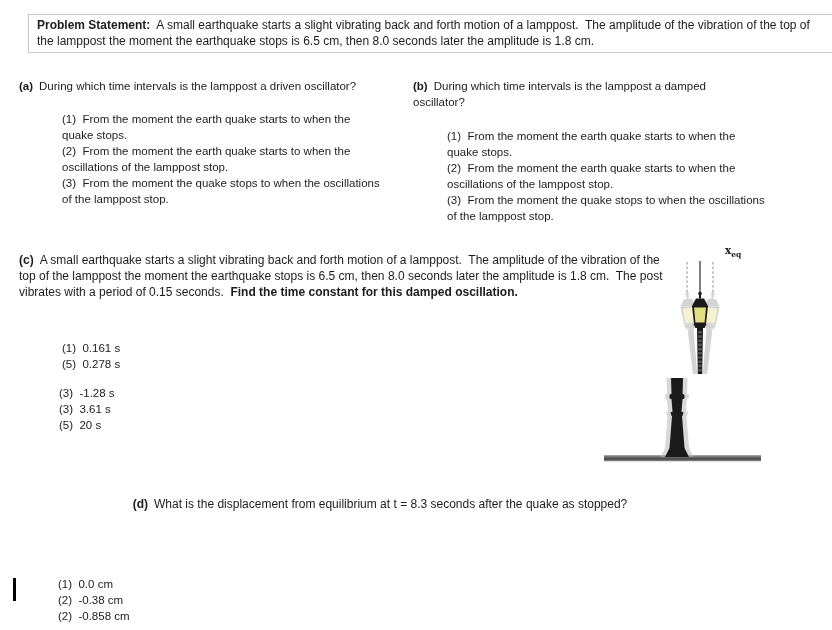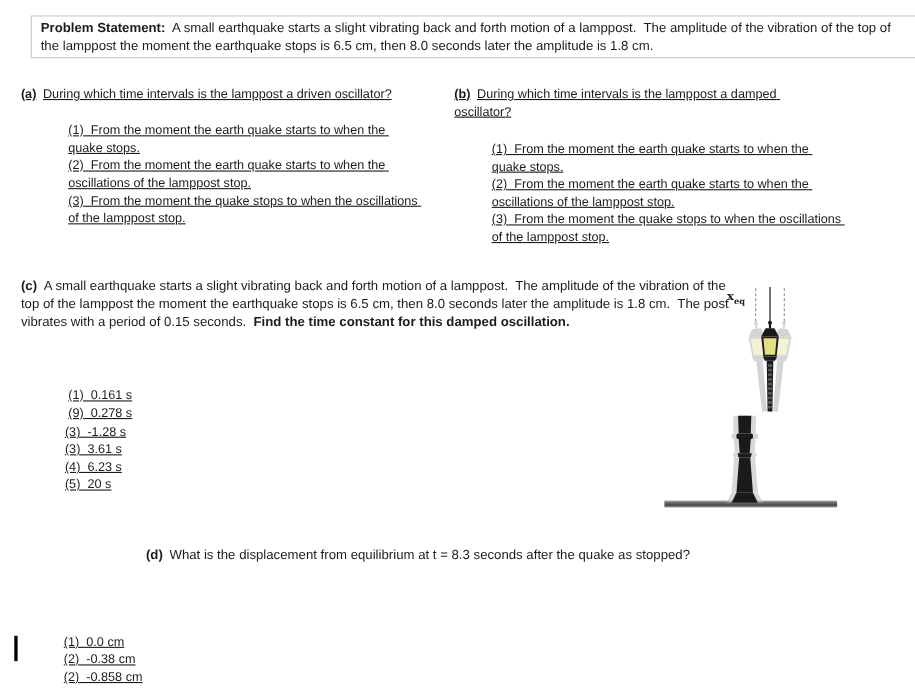--- a/index.html
+++ b/index.html
@@ -6,39 +6,39 @@
   :root{
     --post:#1a1a1a; --lamp-glass:#e4de82; --ghost:#b9b9b9; --ghost-glass:#efe9b4;
   }
   html,body{ width:832px; height:630px; }
   body{
     position:relative; overflow:hidden; background:#ffffff;
     font-family:"Liberation Sans", sans-serif; color:#1c1c1c;
   }
   .abs{ position:absolute; }
   p{ white-space:pre-wrap; }
-  .t11{ font-size:11.5px; line-height:16px;text-decoration:underline; }
+  .t11{ font-size:11.5px; line-height:16px; }
   .t12{ font-size:12px; line-height:16px; }
   strong.lab{ margin-right:6px; }
 
   .box{ left:28px; top:14px; width:808px; border:1px solid #c9c9c9; padding:2px 8px 3px; }
 
   .a-head{ left:19px;  top:78px;  width:400px; }
   .a-opts{ left:62px;  top:111px; width:322px; }
   .b-head{ left:413px; top:78px;  width:332px; }
   .b-opts{ left:447px; top:128px; width:318px; }
   .c-para{ left:19px;  top:252px; width:648px; }
-  .c-opts1{ left:62px; top:340px; width:200px;margin-top:12px; }
+  .c-opts1{ left:62px; top:340px; width:200px; }
   .c-opts2{ left:59px; top:385px; width:200px; }
   .d-head{ left:20px;  top:496px; width:720px;text-align:center; }
   .d-opts{ left:58px;  top:528px; width:220px;margin-top:48px; }
 
   .xeq{
-    left:661px; top:244px; font-family:"DejaVu Serif", serif;
-    font-weight:bold; font-size:10.5px; line-height:12px; color:#222;margin-top:20px;
+    left:725px; top:244px; font-family:"DejaVu Serif", serif;
+    font-weight:bold; font-size:10.5px; line-height:12px; color:#222;
   }
   .xeq sub{ font-size:7.5px; }
 
   .caret{ left:13px; top:578px; width:2.5px; height:23px; background:#000; }
 </style>
 </head>
 <body>
 
 <div>
 
@@ -56,26 +56,25 @@
   <p class="abs b-head t11"><strong class="lab">(b)</strong><span>During which time intervals is the lamppost a damped oscillator?</span></p>
   <div class="abs b-opts t11">
     <p>(1)  From the moment the earth quake starts to when the quake stops.</p>
     <p>(2)  From the moment the earth quake starts to when the oscillations of the lamppost stop.</p>
     <p>(3)  From the moment the quake stops to when the oscillations of the lamppost stop.</p>
   </div>
 
   <p class="abs c-para t12"><strong class="lab">(c)</strong><span>A small earthquake starts a slight vibrating back and forth motion of a lamppost.  The amplitude of the vibration of the top of the lamppost the moment the earthquake stops is 6.5 cm, then 8.0 seconds later the amplitude is 1.8 cm.  The post vibrates with a period of 0.15 seconds.  </span><strong>Find the time constant for this damped oscillation.</strong></p>
   <div class="abs c-opts1 t11">
     <p>(1)  0.161 s</p>
-    <p>(9)  0.278 s</p>
+    <p>(5)  0.278 s</p>
   </div>
   <div class="abs c-opts2 t11">
     <p>(3)  -1.28 s</p>
     <p>(3)  3.61 s</p>
-    <p>(4)  6.23 s</p>
     <p>(5)  20 s</p>
   </div>
 
   <p class="abs d-head t12"><strong class="lab">(d)</strong><span>What is the displacement from equilibrium at t = 8.3 seconds after the quake as stopped?</span></p>
   <div class="abs d-opts t11">
     <p>(1)  0.0 cm</p>
     <p>(2)  -0.38 cm</p>
     <p>(2)  -0.858 cm</p>
   </div>
 

